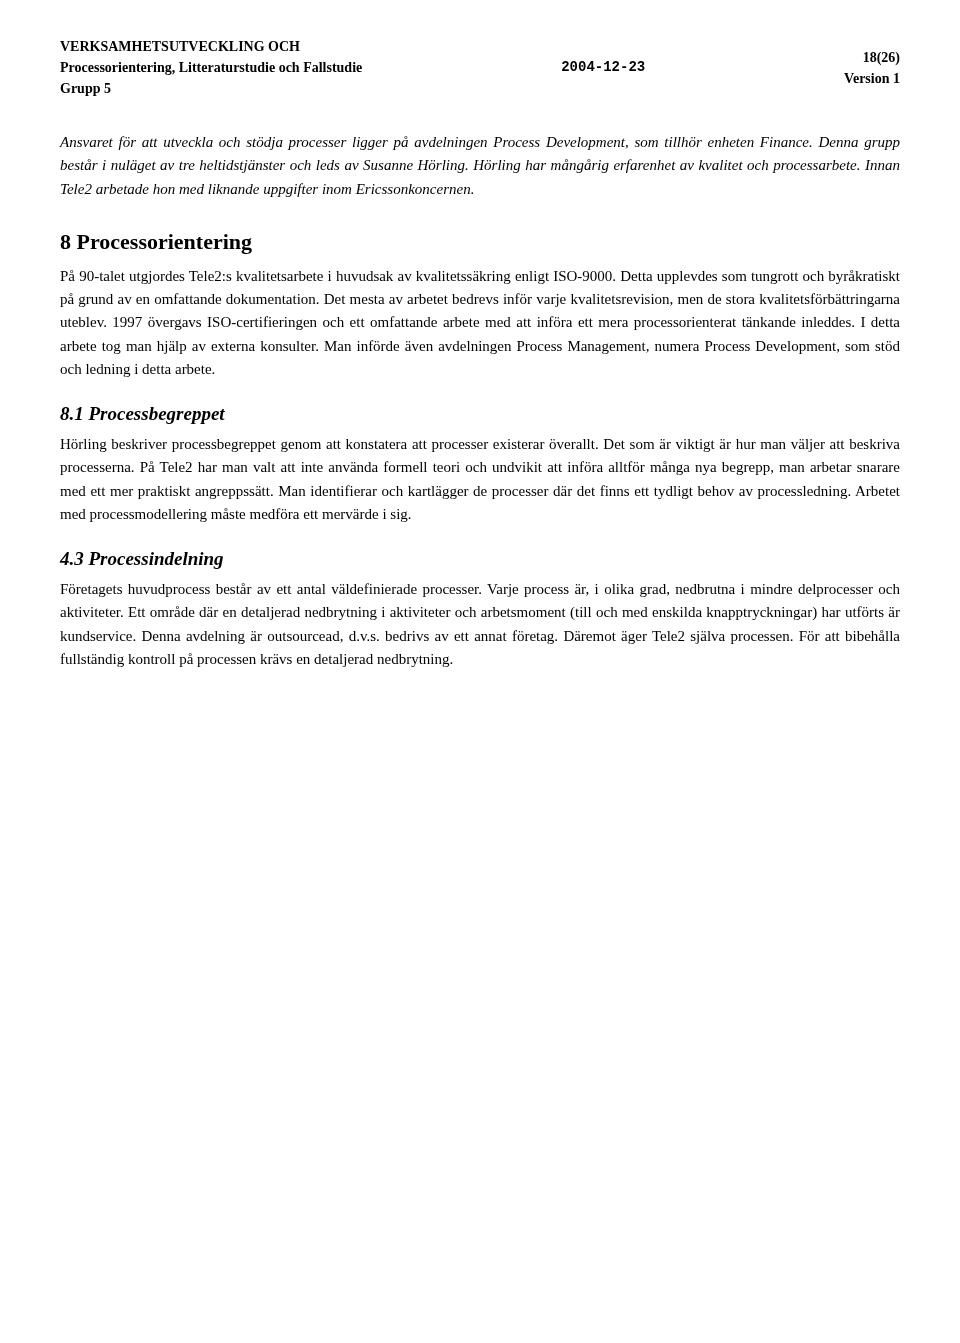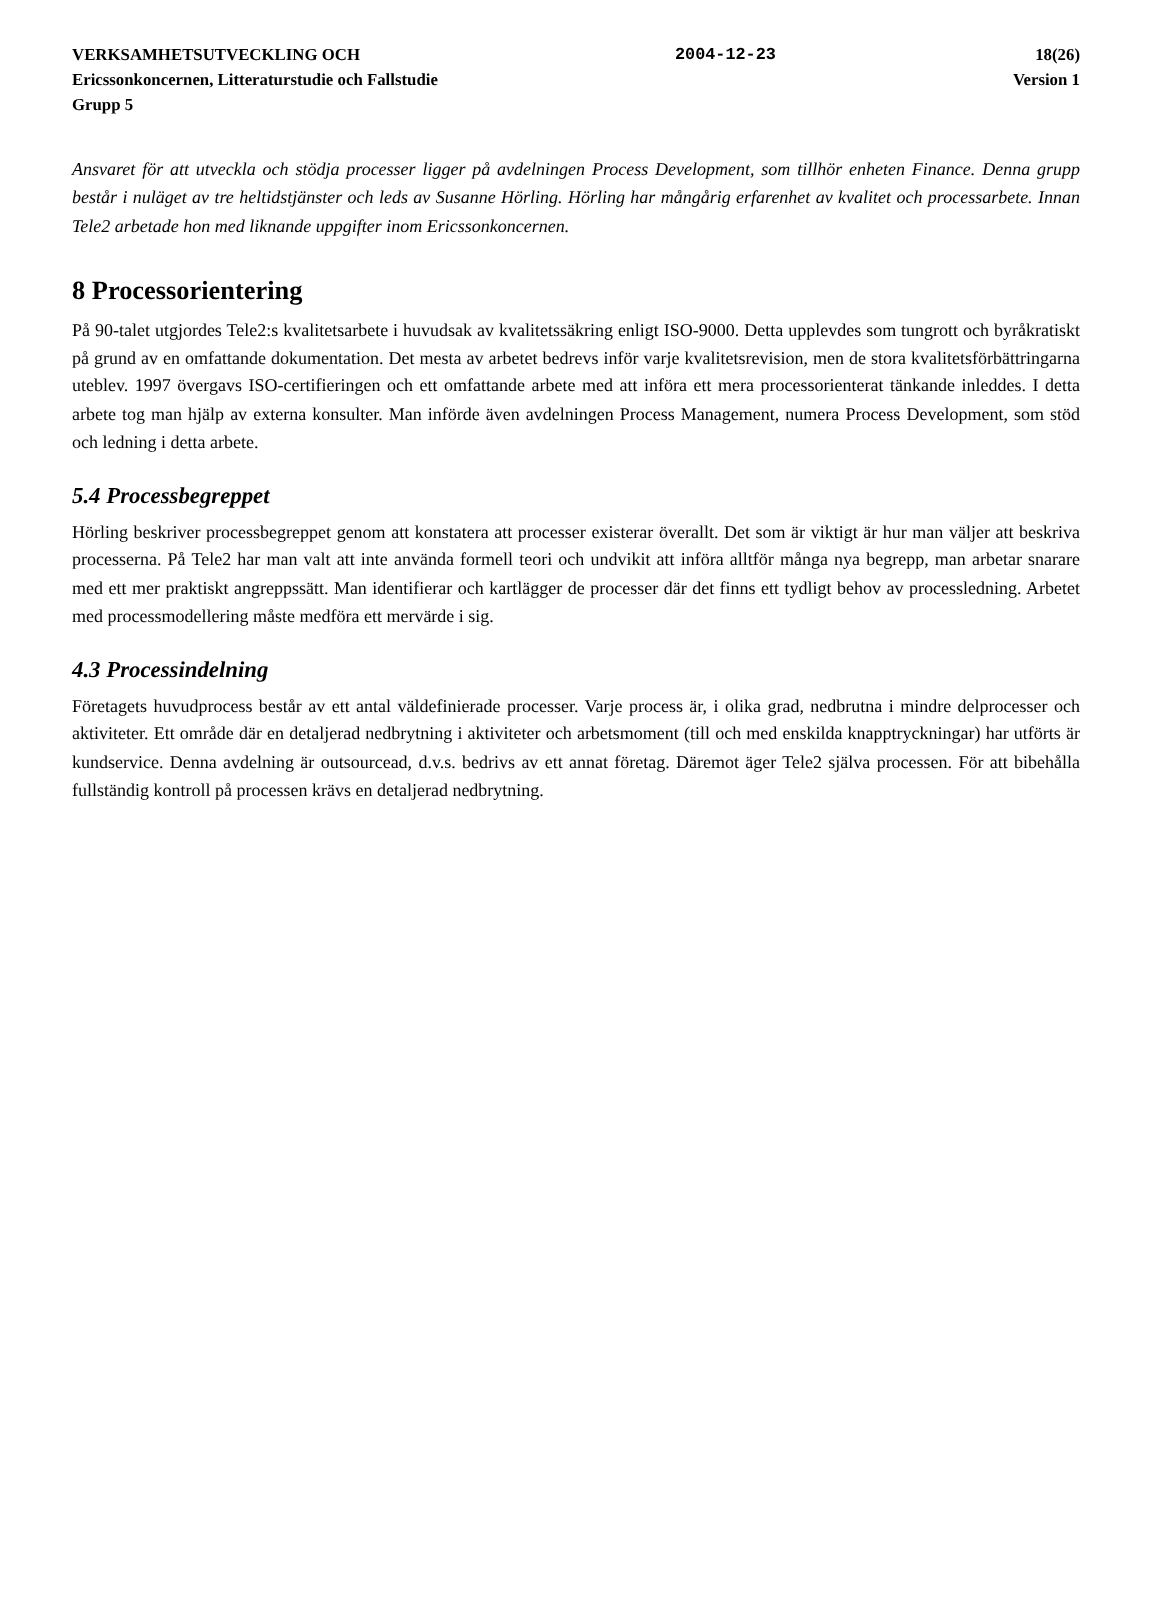--- a/index.html
+++ b/index.html
@@ -20,21 +20,21 @@
     .page {
       width: 960px;
       min-height: 1343px;
       padding: 36px 60px 60px 60px;
       background: #fff;
     }
 
     .header {
       display: flex;
       justify-content: space-between;
-      align-items: flex-start;
+      align-items: center;
       border-bottom: none;
       margin-bottom: 32px;
     }
 
     .header-left {
       font-size: 14px;
       font-weight: bold;
       line-height: 1.5;
     }
 
@@ -86,36 +86,36 @@
     }
   </style>
 </head>
 <body>
 
 <div class="page">
 
   <div class="header">
     <div class="header-left">
       <div>VERKSAMHETSUTVECKLING OCH</div>
-      <div>Ericssonkoncernen, Litteraturstudie och Fallstudie</div>
+      <div>Processorientering, Litteraturstudie och Fallstudie</div>
       <div>Grupp 5</div>
     </div>
     <div class="header-center">
       <div>2004-12-23</div>
     </div>
     <div class="header-right">
       <div>18(26)</div>
       <div>Version 1</div>
     </div>
   </div>
 
   <p class="intro-paragraph">Ansvaret för att utveckla och stödja processer ligger på avdelningen Process Development, som tillhör enheten Finance. Denna grupp består i nuläget av tre heltidstjänster och leds av Susanne Hörling. Hörling har mångårig erfarenhet av kvalitet och processarbete. Innan Tele2 arbetade hon med liknande uppgifter inom Ericssonkoncernen.</p>
 
   <h2>8 Processorientering</h2>
   <p class="section-paragraph">På 90-talet utgjordes Tele2:s kvalitetsarbete i huvudsak av kvalitetssäkring enligt ISO-9000. Detta upplevdes som tungrott och byråkratiskt på grund av en omfattande dokumentation. Det mesta av arbetet bedrevs inför varje kvalitetsrevision, men de stora kvalitetsförbättringarna uteblev. 1997 övergavs ISO-certifieringen och ett omfattande arbete med att införa ett mera processorienterat tänkande inleddes. I detta arbete tog man hjälp av externa konsulter. Man införde även avdelningen Process Management, numera Process Development, som stöd och ledning i detta arbete.</p>
 
-  <h3>5.4 Processbegreppet</h3>
+  <h3>8.1 Processbegreppet</h3>
   <p class="section-paragraph">Hörling beskriver processbegreppet genom att konstatera att processer existerar överallt. Det som är viktigt är hur man väljer att beskriva processerna. På Tele2 har man valt att inte använda formell teori och undvikit att införa alltför många nya begrepp, man arbetar snarare med ett mer praktiskt angreppssätt. Man identifierar och kartlägger de processer där det finns ett tydligt behov av processledning. Arbetet med processmodellering måste medföra ett mervärde i sig.</p>
 
   <h3>4.3 Processindelning</h3>
   <p class="section-paragraph">Företagets huvudprocess består av ett antal väldefinierade processer. Varje process är, i olika grad, nedbrutna i mindre delprocesser och aktiviteter. Ett område där en detaljerad nedbrytning i aktiviteter och arbetsmoment (till och med enskilda knapptryckningar) har utförts är kundservice. Denna avdelning är outsourcead, d.v.s. bedrivs av ett annat företag. Däremot äger Tele2 själva processen. För att bibehålla fullständig kontroll på processen krävs en detaljerad nedbrytning.</p>
 
 </div>
 
 </body></html>

